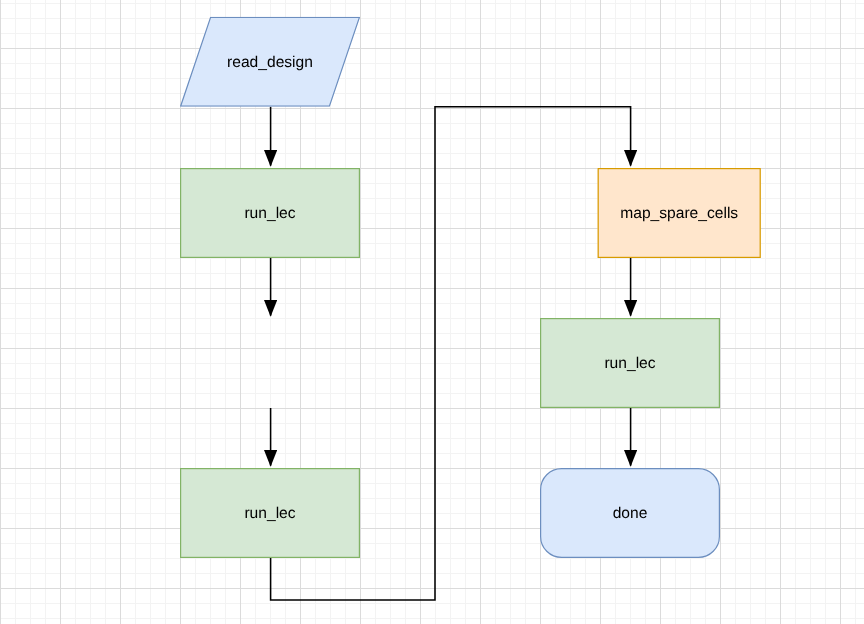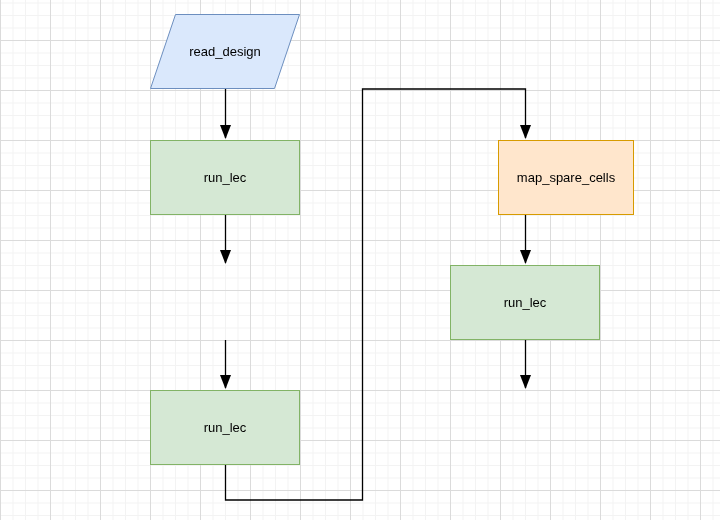--- a/index.html
+++ b/index.html
@@ -97,14 +97,17 @@
       </div>
       <div class="node shape-rect" style="left: 150px; top: 390px; width: 150px; height: 75px; background: rgb(213, 232, 212); border: 1px solid rgb(130, 179, 102);">
         <span class="label">run_lec</span>
       </div>
       <div class="node shape-rect" style="left: 450px; top: 140px; width: 136px; height: 75px; background: rgb(255, 230, 204); border: 1px solid rgb(215, 155, 0); margin-left: 48px;">
         <span class="label">map_spare_cells</span>
       </div>
       <div class="node shape-rect" style="left: 450px; top: 265px; width: 150px; height: 75px; background: rgb(213, 232, 212); border: 1px solid rgb(130, 179, 102);">
         <span class="label">run_lec</span>
       </div>
+      <div class="node shape-rounded" style="left: 450px; top: 390px; width: 150px; height: 75px; background: rgb(218, 232, 252); border: 1px solid rgb(108, 142, 191);">
+        <span class="label">done</span>
+      </div>
     </div>
 </div>
 
 </body></html>

